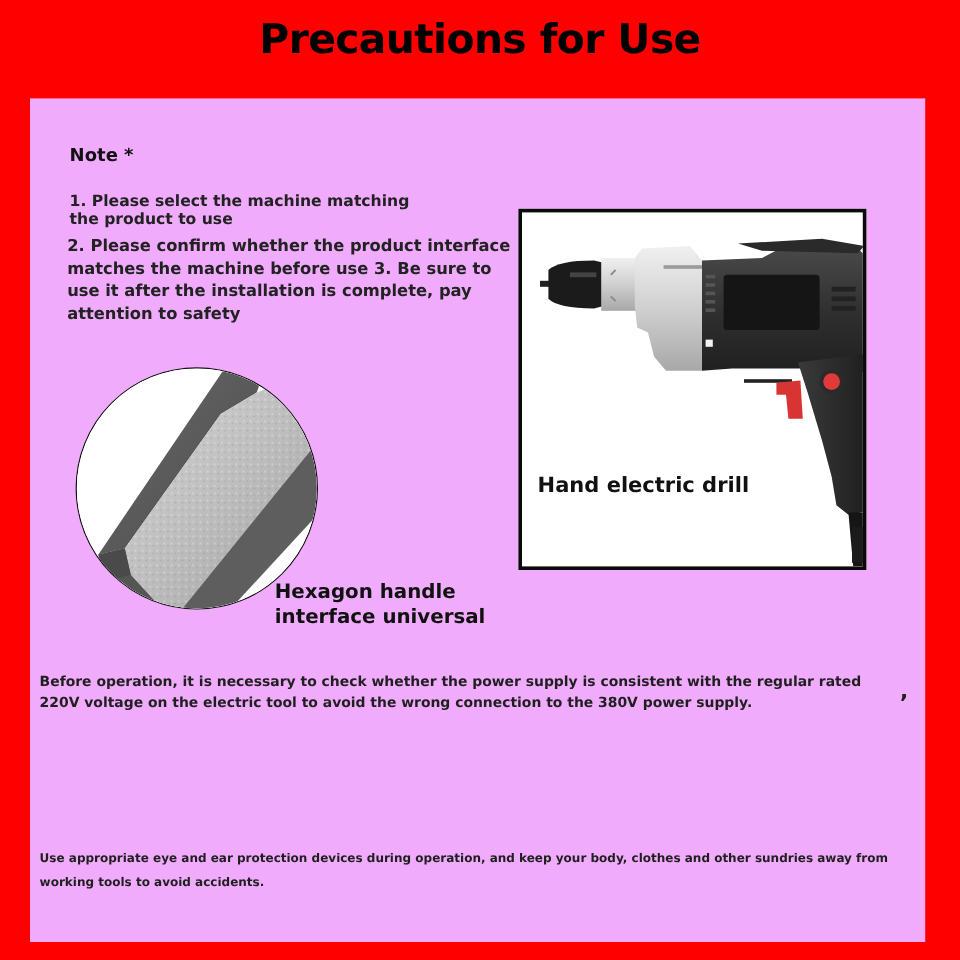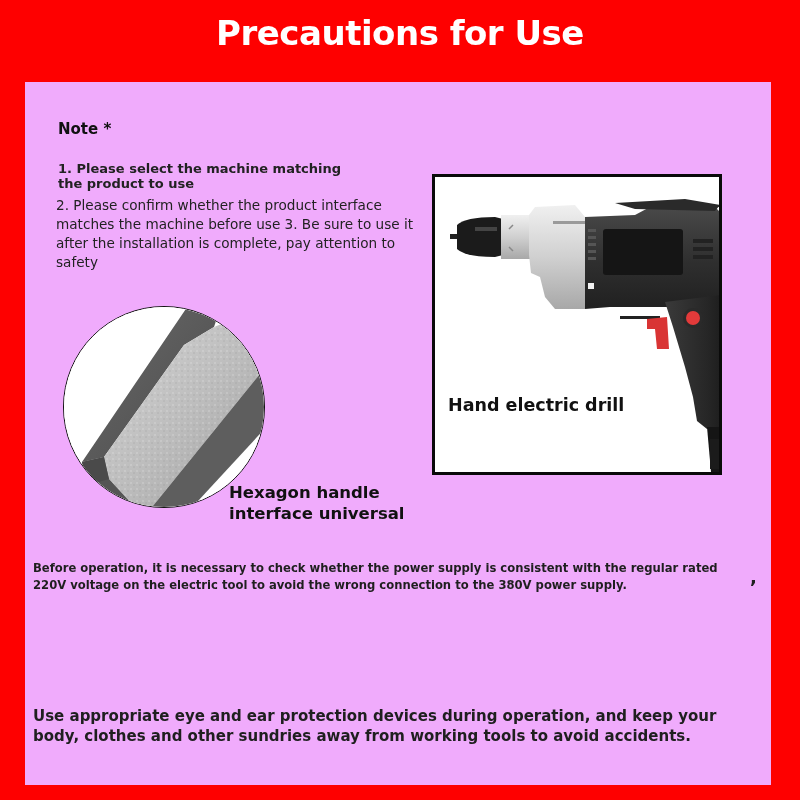--- a/index.html
+++ b/index.html
@@ -7,21 +7,21 @@
   body {
     position: relative;
     background: #fe0000;
     font-family: "Liberation Sans", "DejaVu Sans", sans-serif;
     color: #1f1f1f;
   }
   .title {
     position: absolute;
     left: 0; top: 10px; width: 800px;
     text-align: center;
-    color: #ffffff;
+    color: #000000;
     font-family: "DejaVu Sans", sans-serif;
     font-weight: bold;
     font-size: 34px;
     letter-spacing: -0.5px;
     line-height: 46px;
   }
   .panel {
     position: absolute;
     left: 25px; top: 82px;
     width: 746px; height: 703px;
@@ -34,21 +34,21 @@
     font-weight: bold; font-size: 15px; color: #111;
   }
   .note-1 {
     left: 33px; top: 79px; width: 300px;
     font-family: "DejaVu Sans", sans-serif;
     font-weight: bold; font-size: 13px; line-height: 15px; color: #222;
   }
   .note-2 {
     left: 31px; top: 114px; width: 370px;
     font-family: "DejaVu Sans", sans-serif;
-    font-weight: normal; font-size: 13.6px; line-height: 19px; color: #222;
+    font-weight: bold; font-size: 13.6px; line-height: 19px; color: #222;
   }
   .hex-wrap {
     left: 38px; top: 224px; width: 202px; height: 202px;
     border-radius: 50%;
     border: 1.5px solid #111;
     overflow: hidden;
     background: #fff;
   }
   .hex-label {
     left: 204px; top: 400px; width: 200px;
@@ -72,21 +72,21 @@
     font-family: "DejaVu Sans", sans-serif;
     font-weight: bold; color: #1f1f1f;
   }
   .para-1 { top: 478px; font-size: 11.6px; line-height: 17px; width: 720px; }
   .para-1-comma {
     left: 725px; top: 484px;
     font-family: "DejaVu Sans", sans-serif;
     font-weight: bold; font-size: 18px; color: #1f1f1f;
   }
   .para-2 { top: 555px; font-size: 14.2px; line-height: 20px; }
-  .para-3 { top: 624px; font-size: 15px; line-height: 20px; }
+  .para-3 { top: 624px; font-size: 10px; line-height: 20px; }
 </style>
 </head>
 <body>
 
 <div class="title">Precautions for Use</div>
 
 <div class="panel">
 
   <div class="abs note-heading">Note *</div>
   <div class="abs note-1">1. Please select the machine matching the product to use</div>

